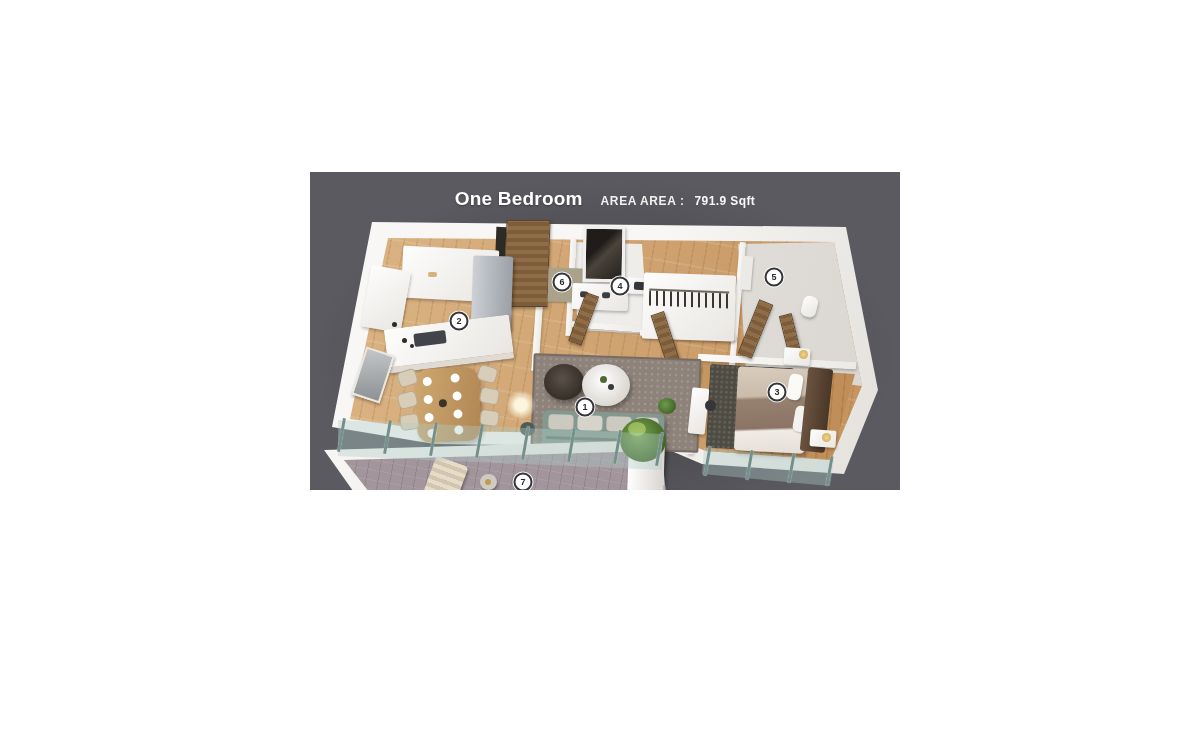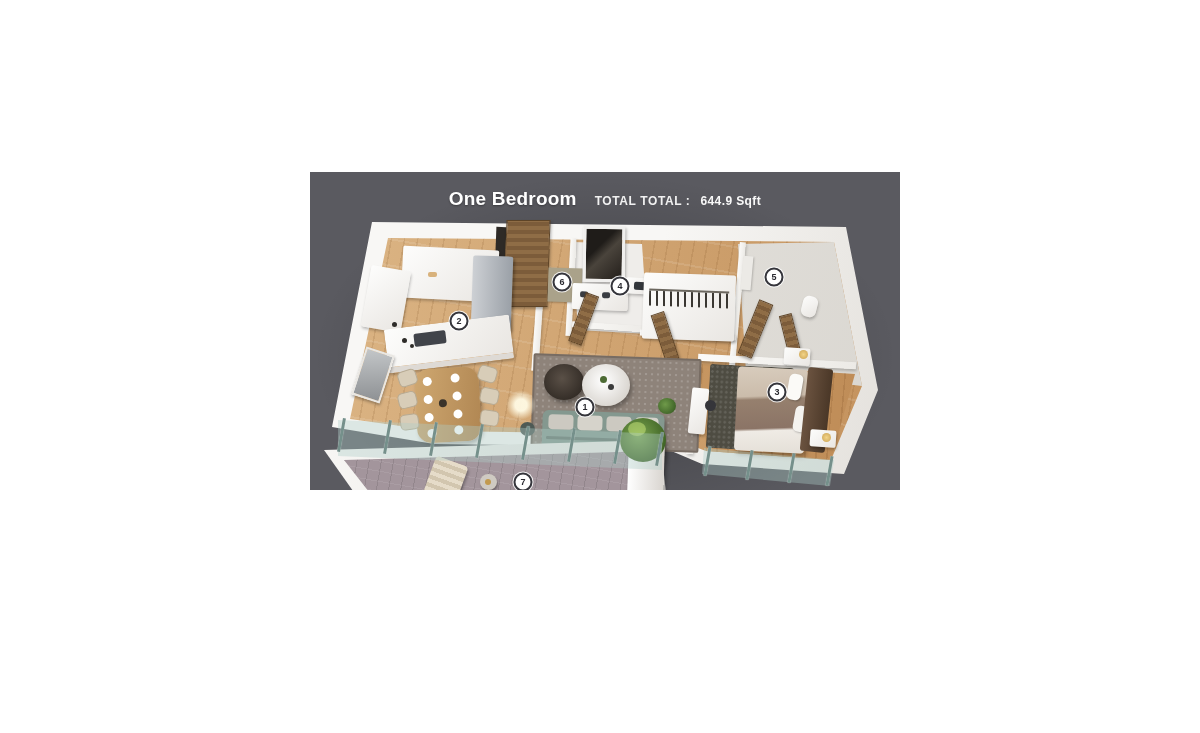--- a/index.html
+++ b/index.html
@@ -29,22 +29,22 @@
 </style>
 </head>
 <body>
 
 <div class="page">
   <div class="panel">
 
     <div class="header">
       <span class="title">One Bedroom</span>
       <span class="area">
-        <span class="area-label">TOTAL TOTAL :</span>
-        <span class="area-value">644.9 Sqft</span>
+        <span class="area-label">AREA AREA :</span>
+        <span class="area-value">791.9 Sqft</span>
       </span>
     </div>
 
     <div class="plan">
 
       <div class="full" style="background:radial-gradient(ellipse at 50% 58%, rgba(0,0,0,.32), rgba(0,0,0,0) 70%);"></div>
 
       <div class="full" style="clip-path:polygon(62px 50px,536px 55px,568px 218px,534px 302px,392px 292px,352px 275px,124px 272px,22px 255px);
                   background:linear-gradient(105deg,#f8f7f5 55%,#e2dfda);filter:drop-shadow(5px 8px 9px rgba(0,0,0,.35));"></div>
 

